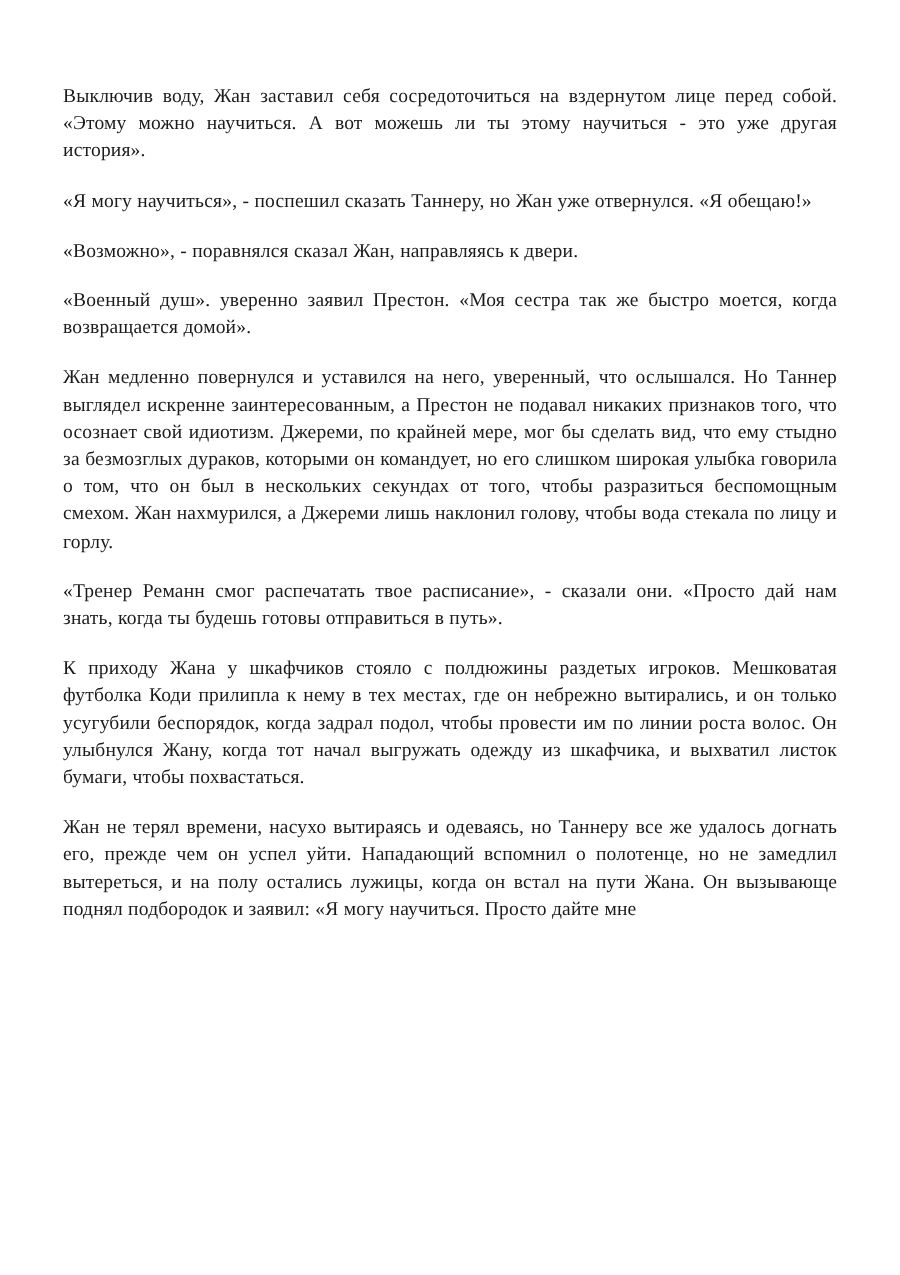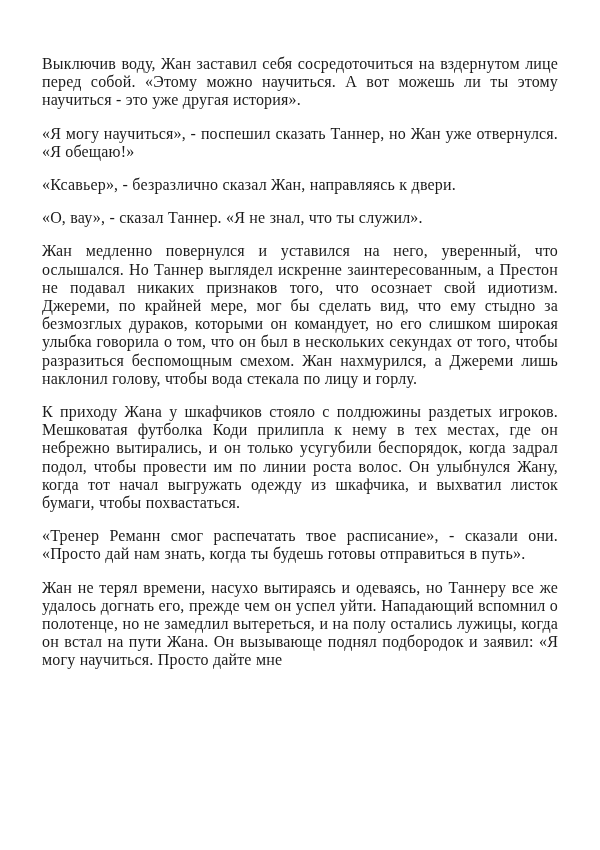--- a/index.html
+++ b/index.html
@@ -24,21 +24,21 @@
     box-sizing: border-box;
   }
   .text-column {
     position: absolute;
     left: 42px;
     top: 55px;
     width: 516px;
   }
   .para {
     margin: 0 0 15px 0;
-    font-size: 16px;
+    font-size: 13px;
     line-height: 18.2px;
     text-align: justify;
     text-justify: inter-word;
     letter-spacing: 0.01em;
     word-spacing: 0.01em;
     hyphens: none;
     -webkit-hyphens: none;
   }
   .para:last-child {
     margin-bottom: 0;
@@ -47,21 +47,21 @@
   .para--clipped {
     margin-bottom: 0;
   }
 </style>
 </head>
 <body>
 
 <div class="page">
   <div class="text-column">
     <p class="para">Выключив воду, Жан заставил себя сосредоточиться на вздернутом лице перед собой. «Этому можно научиться. А вот можешь ли ты этому научиться - это уже другая история».</p>
-    <p class="para">«Я могу научиться», - поспешил сказать Таннер, но Жан уже отвернулся. «Я обещаю!»</p>
-    <p class="para">«Ксавьер», - безразлично сказал Жан, направляясь к двери.</p>
-    <p class="para">«О, вау», - сказал Таннер. «Я не знал, что ты служил».</p>
+    <p class="para">«Я могу научиться», - поспешил сказать Таннеру, но Жан уже отвернулся. «Я обещаю!»</p>
+    <p class="para">«Возможно», - поравнялся сказал Жан, направляясь к двери.</p>
+    <p class="para">«Военный душ». уверенно заявил Престон. «Моя сестра так же быстро моется, когда возвращается домой».</p>
     <p class="para">Жан медленно повернулся и уставился на него, уверенный, что ослышался. Но Таннер выглядел искренне заинтересованным, а Престон не подавал никаких признаков того, что осознает свой идиотизм. Джереми, по крайней мере, мог бы сделать вид, что ему стыдно за безмозглых дураков, которыми он командует, но его слишком широкая улыбка говорила о том, что он был в нескольких секундах от того, чтобы разразиться беспомощным смехом. Жан нахмурился, а Джереми лишь наклонил голову, чтобы вода стекала по лицу и горлу.</p>
+    <p class="para">«Тренер Реманн смог распечатать твое расписание», - сказали они. «Просто дай нам знать, когда ты будешь готовы отправиться в путь».</p>
     <p class="para">К приходу Жана у шкафчиков стояло с полдюжины раздетых игроков. Мешковатая футболка Коди прилипла к нему в тех местах, где он небрежно вытирались, и он только усугубили беспорядок, когда задрал подол, чтобы провести им по линии роста волос. Он улыбнулся Жану, когда тот начал выгружать одежду из шкафчика, и выхватил листок бумаги, чтобы похвастаться.</p>
-    <p class="para">«Тренер Реманн смог распечатать твое расписание», - сказали они. «Просто дай нам знать, когда ты будешь готовы отправиться в путь».</p>
     <p class="para para--clipped">Жан не терял времени, насухо вытираясь и одеваясь, но Таннеру все же удалось догнать его, прежде чем он успел уйти. Нападающий вспомнил о полотенце, но не замедлил вытереться, и на полу остались лужицы, когда он встал на пути Жана. Он вызывающе поднял подбородок и заявил: «Я могу научиться. Просто дайте мне</p>
   </div>
 </div>
 
 </body></html>

